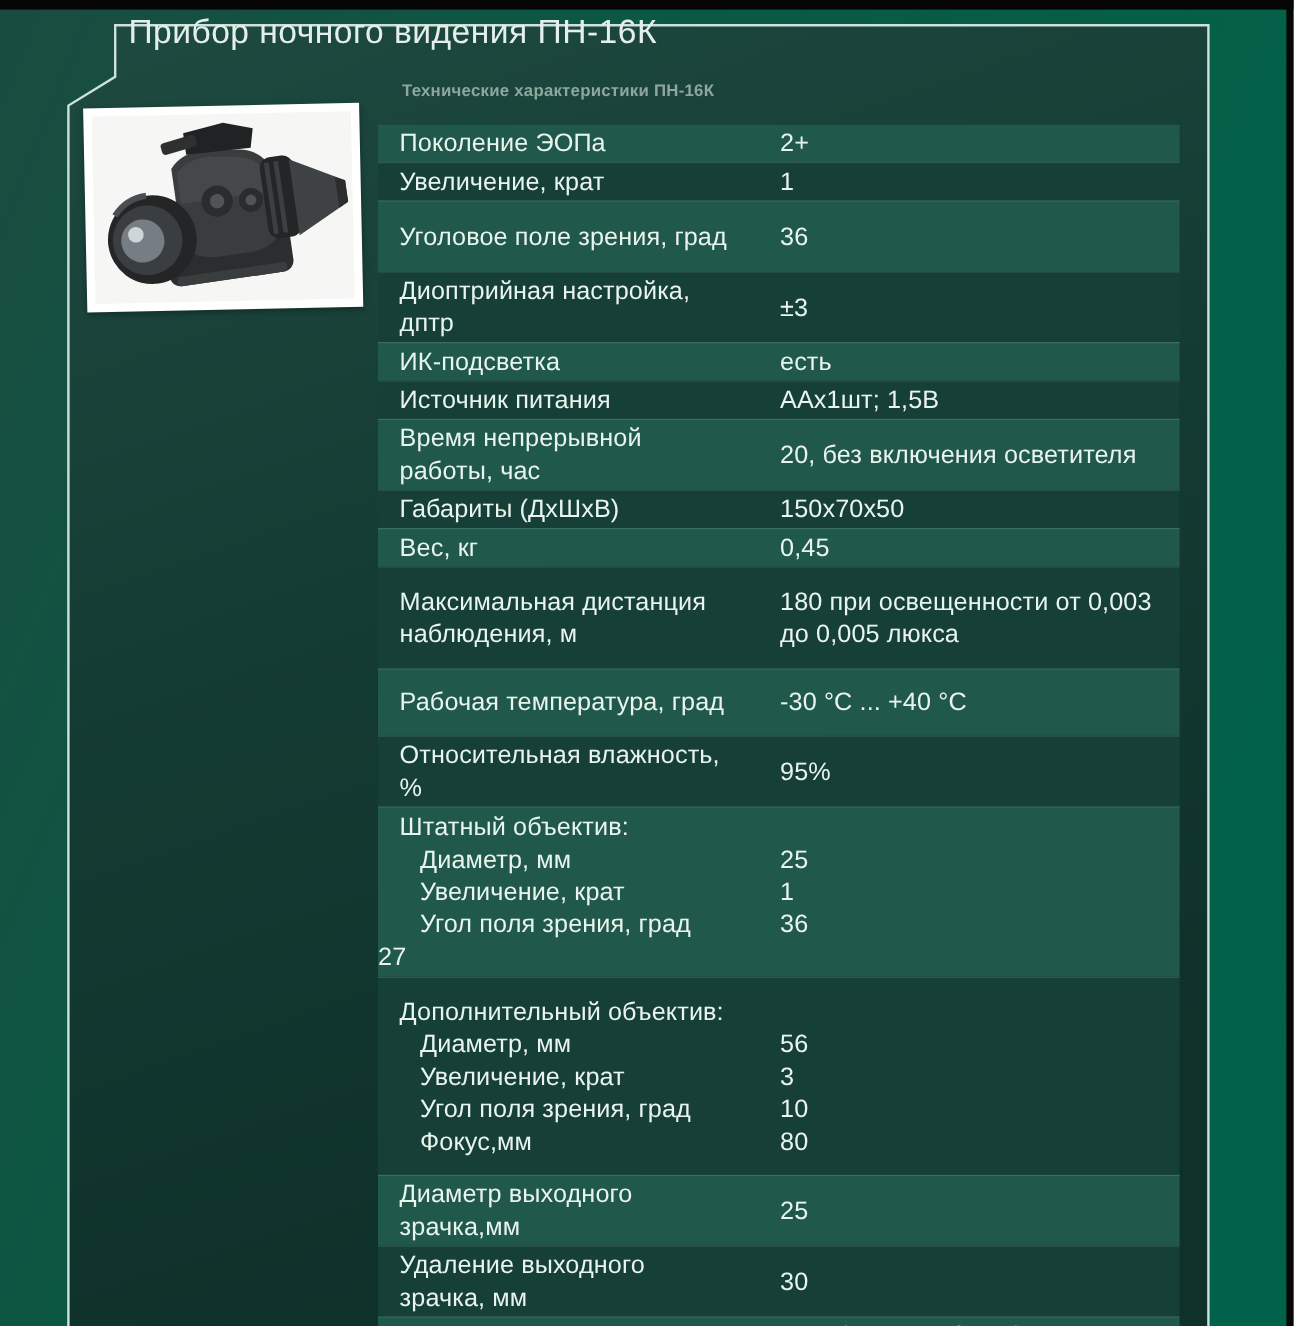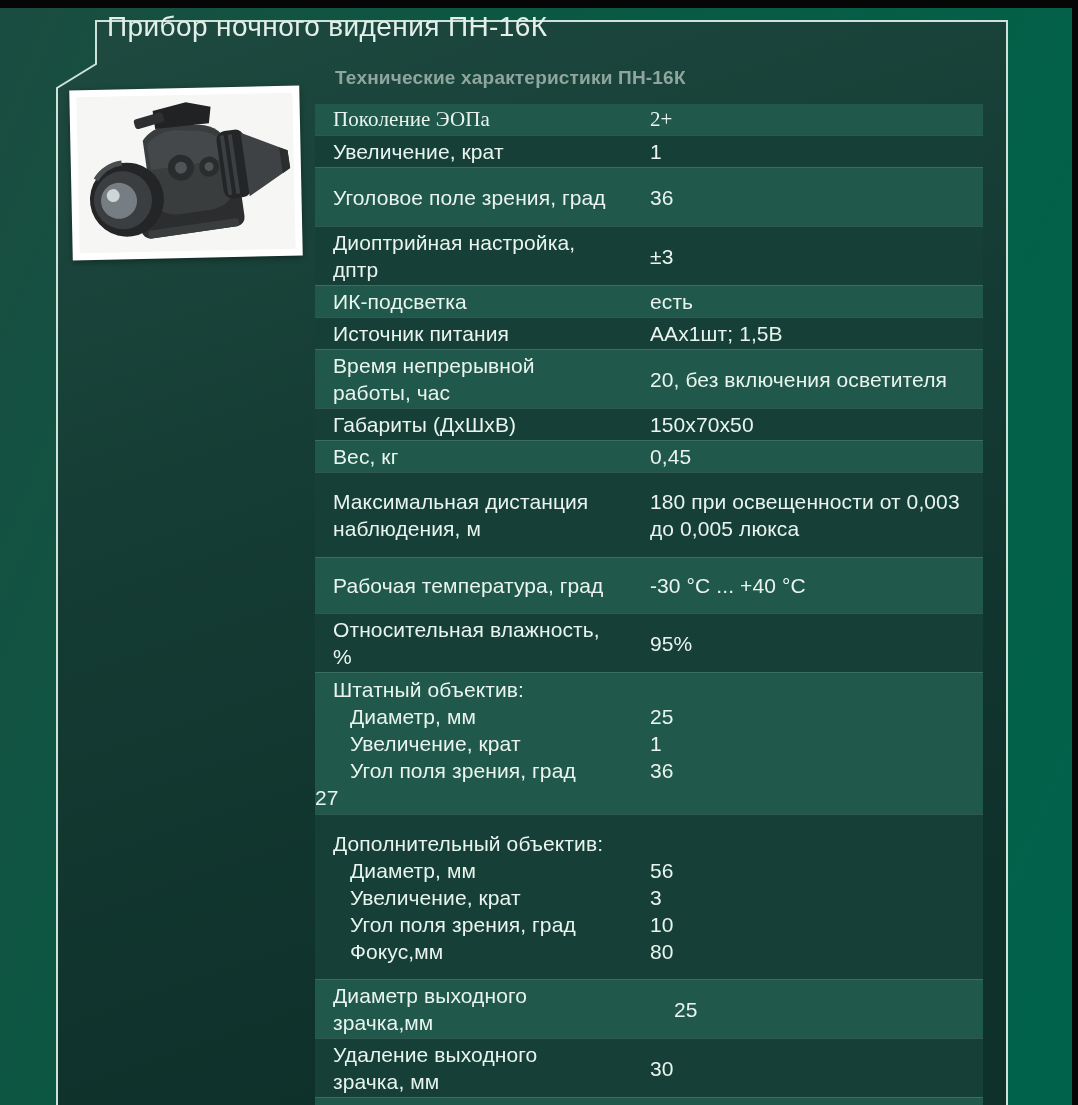--- a/index.html
+++ b/index.html
@@ -10,37 +10,37 @@
   }
   .letterbox-top{position:absolute;left:0;top:0;width:1078px;height:8px;background:#060606;z-index:40;}
   .letterbox-right{position:absolute;right:0;top:0;width:6px;height:1105px;background:#060606;z-index:40;}
   .frame-svg{position:absolute;left:0;top:0;z-index:1;}
   .page-title{
     position:absolute;left:107px;top:11px;z-index:5;
     font-size:28px;font-weight:400;letter-spacing:.4px;color:#e3f0ea;white-space:nowrap;
   }
   .specs-subtitle{
     position:absolute;left:335px;top:67px;z-index:5;
-    font-size:19px;font-weight:700;letter-spacing:.2px;color:#8ea69e;white-space:nowrap;
+    font-size:14px;font-weight:700;letter-spacing:.2px;color:#8ea69e;white-space:nowrap;
   }
   .photo-box{
     position:absolute;left:71px;top:88px;width:230px;height:170px;z-index:5;
     background:#ffffff;box-sizing:border-box;padding:7px;
     transform:rotate(-1.2deg);box-shadow:0 2px 6px rgba(0,0,0,.35);
   }
   .photo-inner{width:100%;height:100%;background:#f6f6f5;overflow:hidden;}
   .spec-table{
     position:absolute;left:315px;top:104px;width:668px;z-index:5;
     font-size:21px;line-height:27px;letter-spacing:.1px;color:#e9f4ef;font-weight:500;
   }
   .row{
     display:flex;align-items:center;box-sizing:border-box;
     border-top:1px solid rgba(214,238,229,.14);
   }
-  .row:first-child{border-top:none;font-family:Liberation Serif, serif;}
+  .row:first-child{border-top:none;}
   .row.light{background:#20594b;}
   .row.dark{background:#153f37;}
   .row-label{
     width:335px;box-sizing:border-box;padding:2px 38px 2px 18px;flex-shrink:0;
   }
   .row-value{flex:1;box-sizing:border-box;padding:2px 12px 2px 0;}
   .g-wrap{width:100%;padding:3px 0;}
   .g-header{padding-left:18px;}
   .g-line{display:flex;}
   .g-label{width:335px;box-sizing:border-box;padding-left:35px;flex-shrink:0;}
@@ -181,21 +181,21 @@
           <div class="g2-sub">Фокус,мм</div>
         </div>
         <div class="g2-right">
           <div>56</div>
           <div>3</div>
           <div>10</div>
           <div>80</div>
         </div>
       </div>
     </div>
-    <div class="row light" style="min-height: 56px; gap: 24px;">
+    <div class="row light" style="min-height: 56px;">
       <div class="row-label">Диаметр выходного зрачка,мм</div>
       <div class="row-value">25</div>
     </div>
     <div class="row dark" style="min-height: 56px;">
       <div class="row-label">Удаление выходного зрачка, мм</div>
       <div class="row-value">30</div>
     </div>
     <div class="row light" style="min-height: 29px;">
       <div class="row-label">Производитель</div>
       <div class="row-value"><a class="mfr-link">НПЗ (г.Новосибирск)</a></div>

